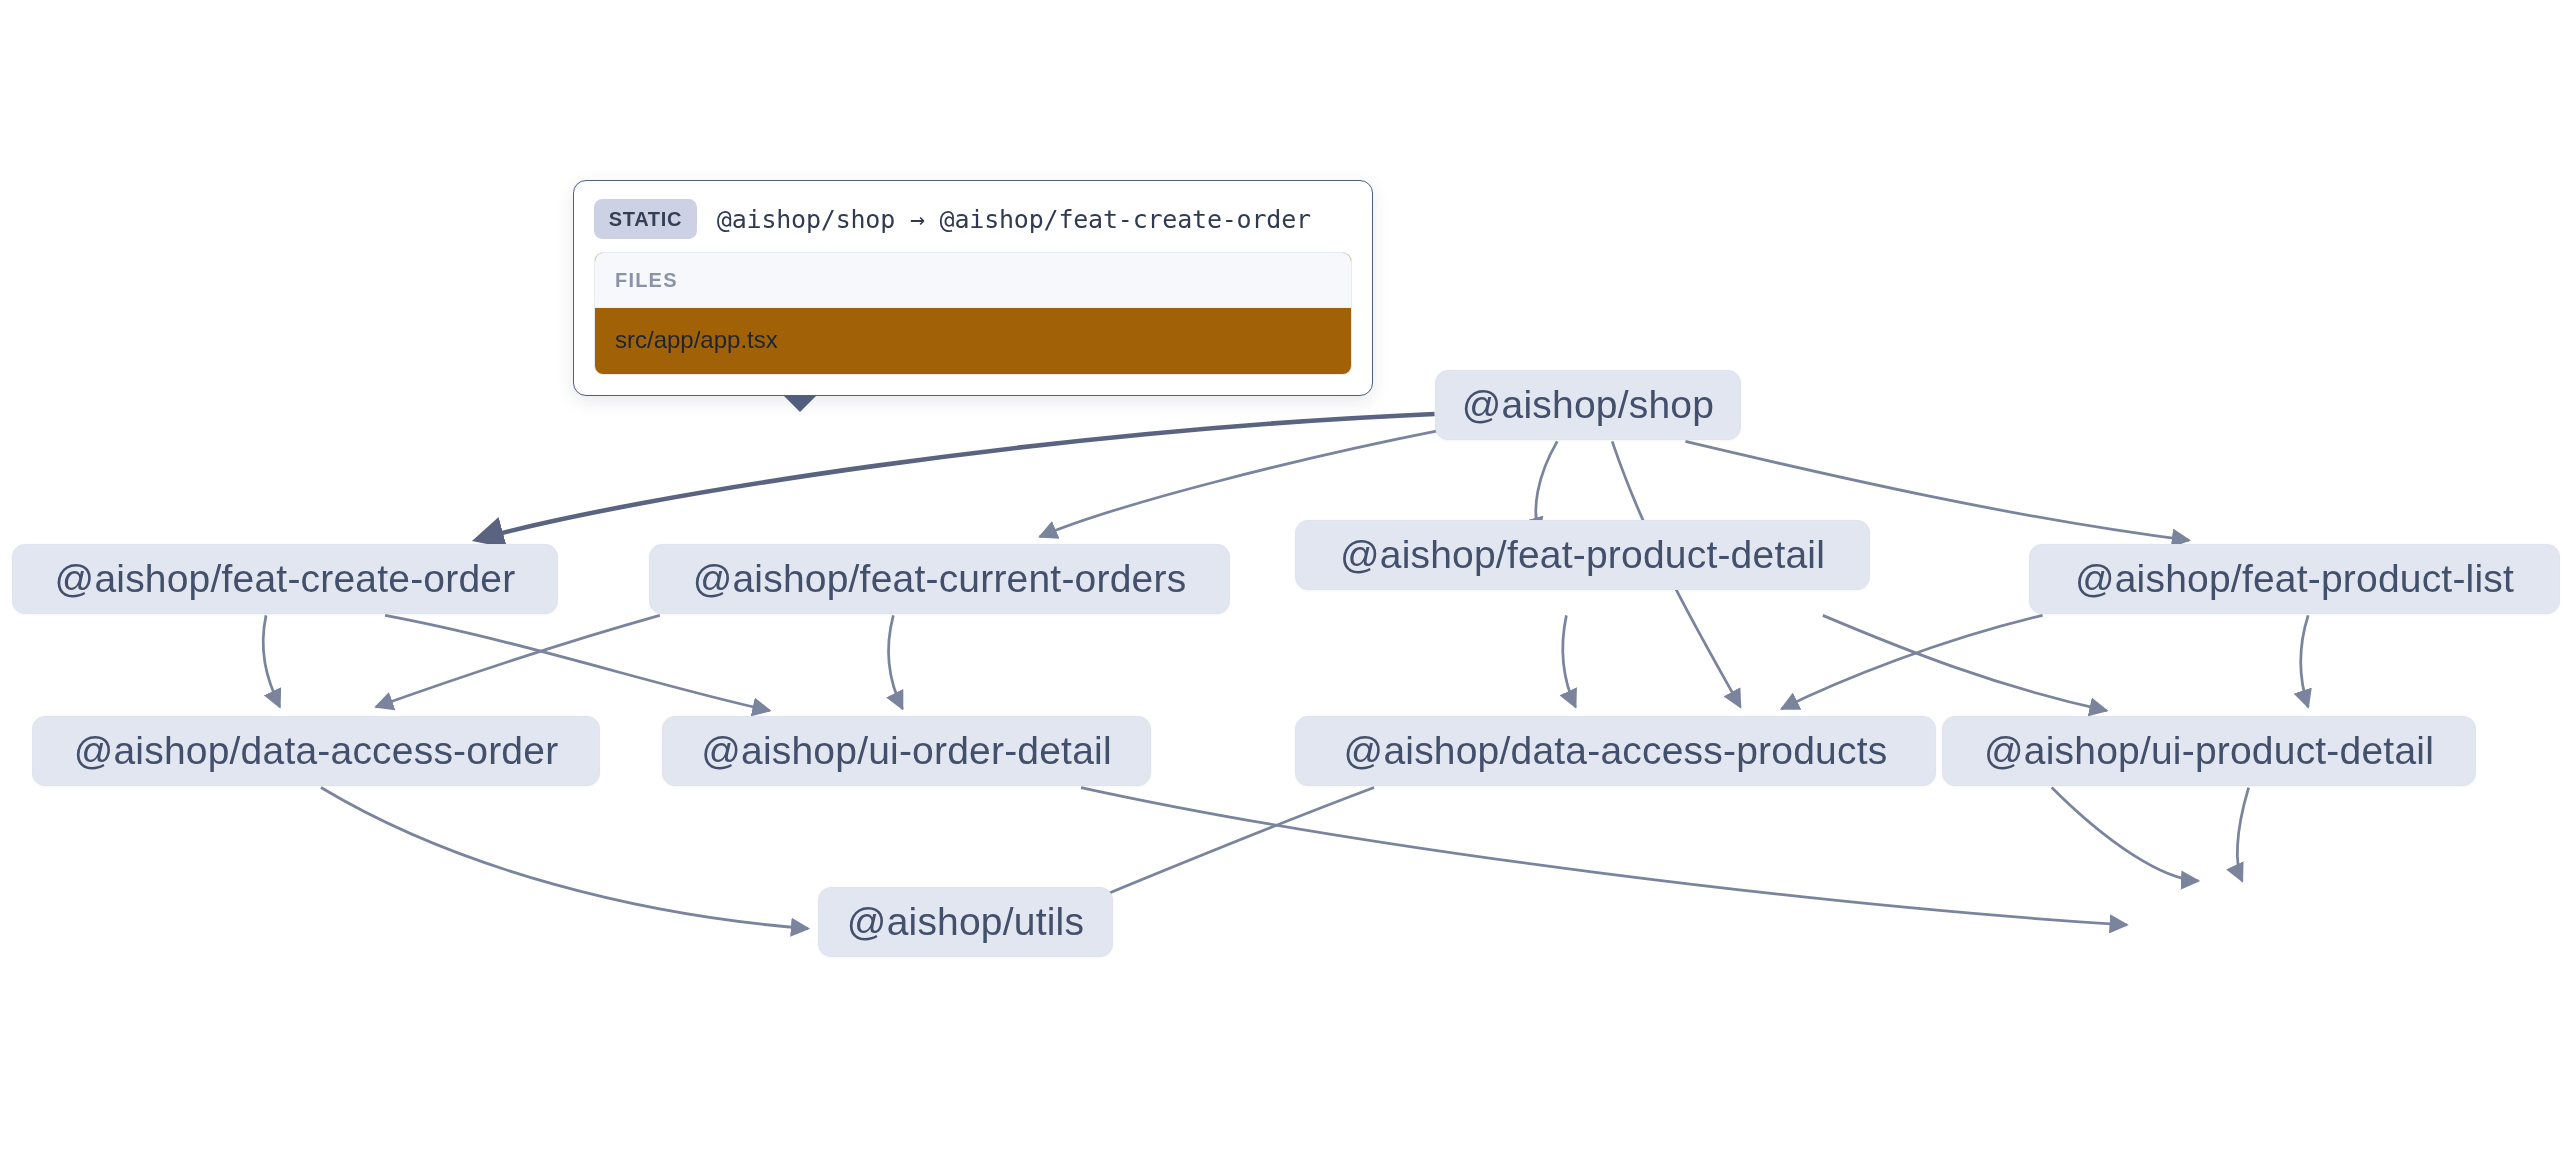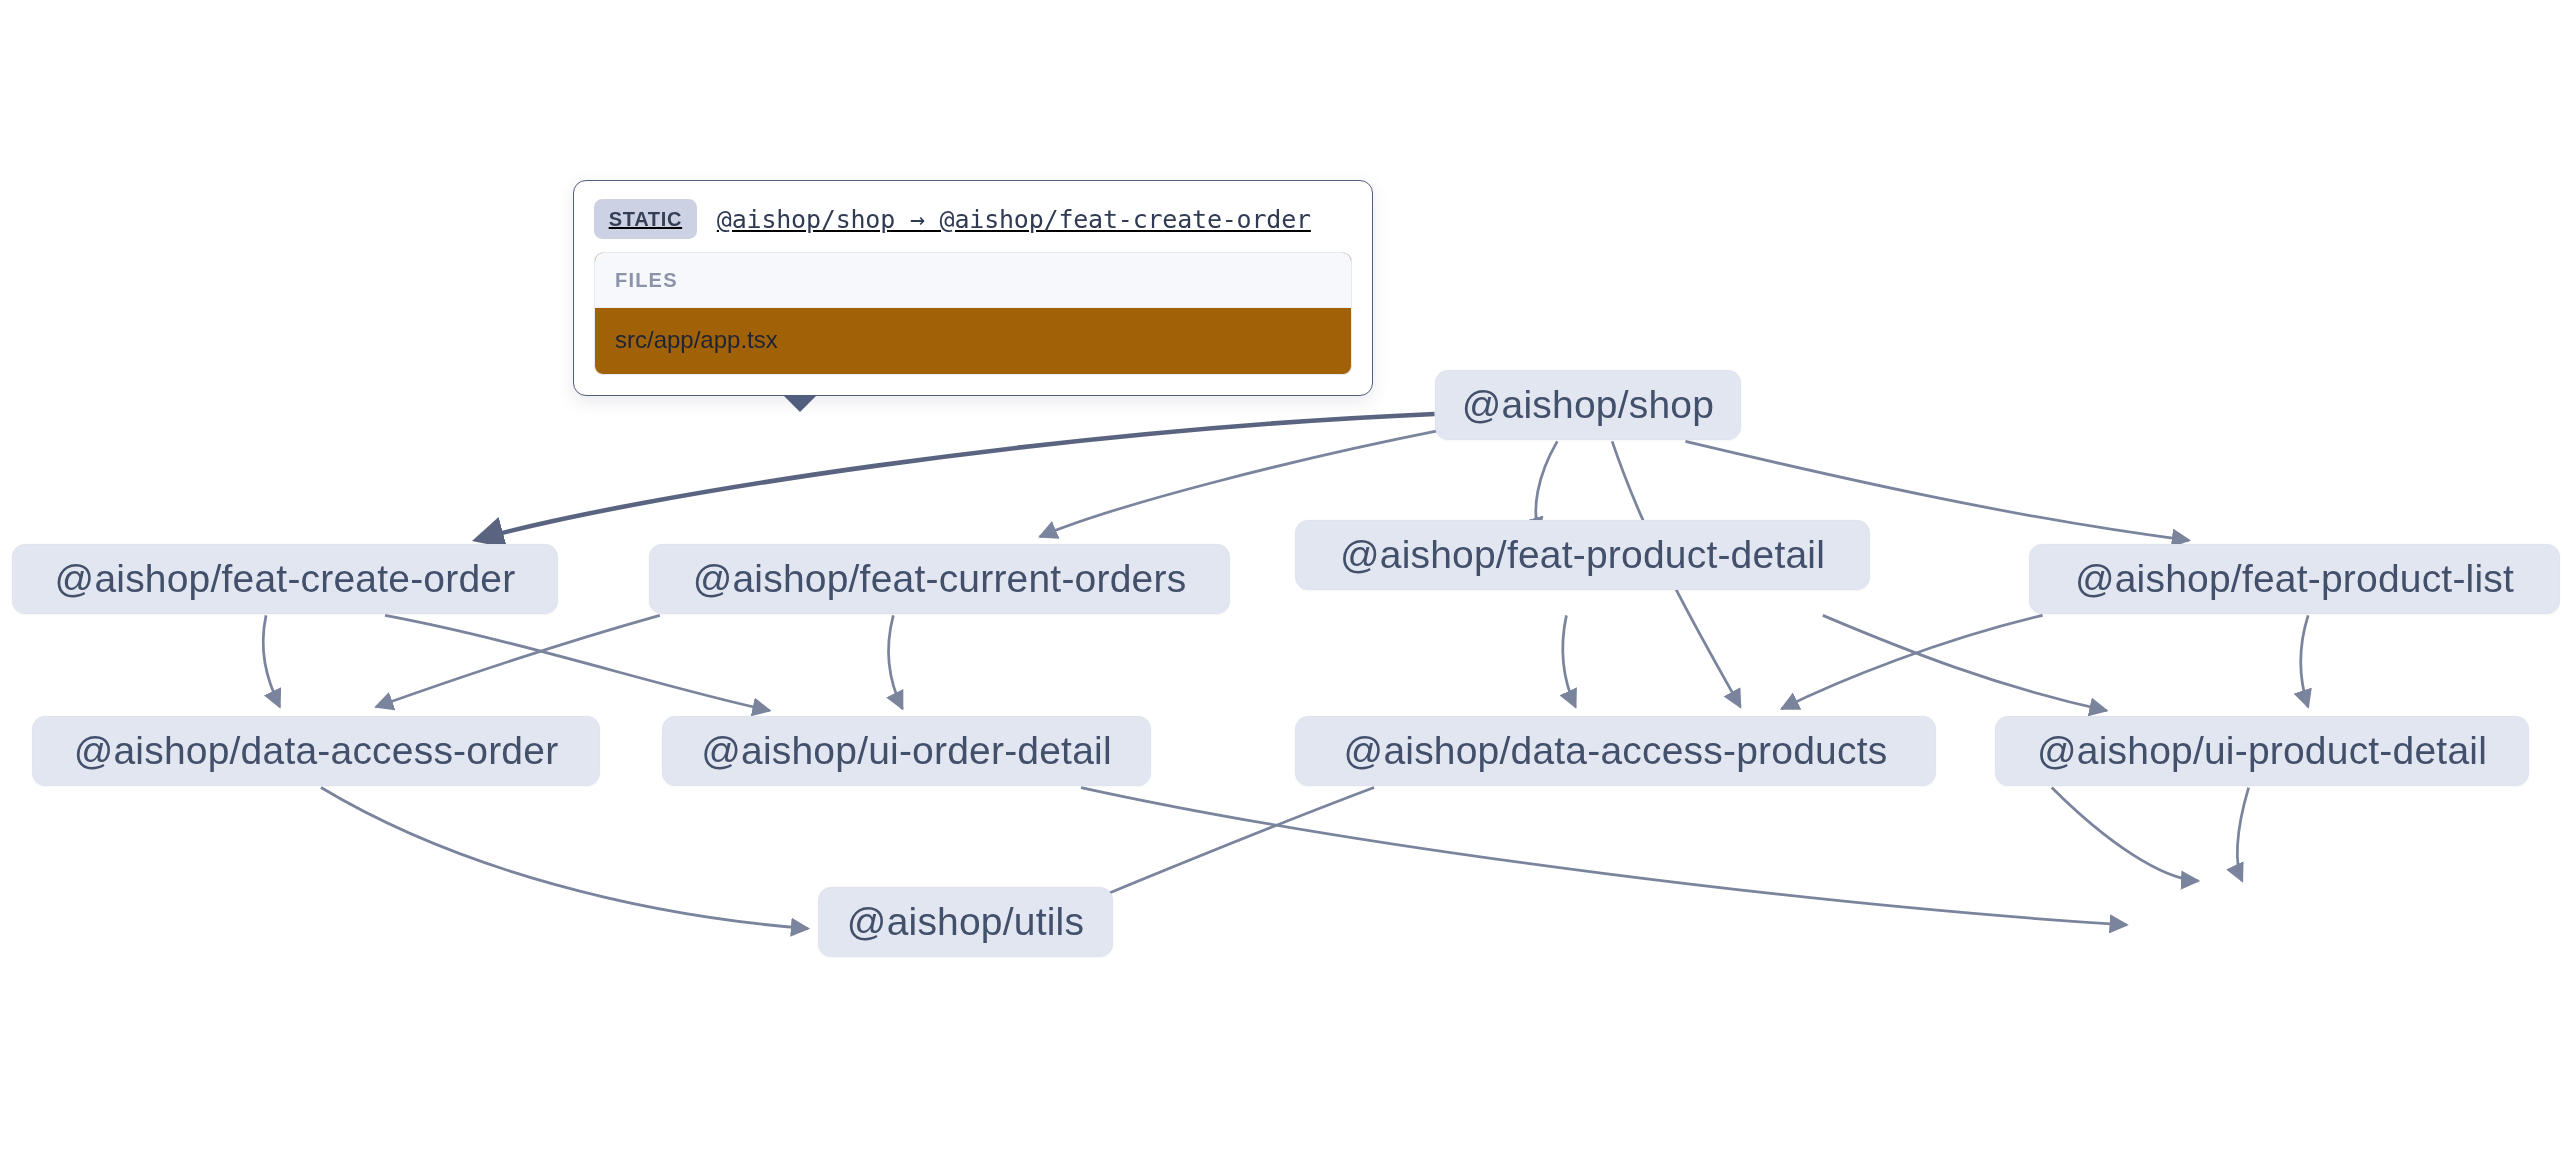--- a/index.html
+++ b/index.html
@@ -56,21 +56,20 @@
     border: 1.8px solid #525e7d;
     border-radius: 13px;
     box-shadow: 0 5.5px 16.5px rgba(40,50,80,0.10);
     z-index: 30;
   }
   #tooltip-header {
     display: flex;
     align-items: center;
     gap: 20px;
     padding: 18.3px 20px 13px 20px;
-    text-decoration: underline;
   }
   #static-badge {
     background: #ccd2e3;
     color: #353f57;
     font-size: 20px;
     font-weight: 700;
     letter-spacing: 0.7px;
     border-radius: 8.2px;
     padding: 10px 14.7px;
     line-height: 1;
@@ -193,21 +192,21 @@
   </div>
 
   <div class="node" style="left:662px; top:716px; width:489px; height:70px;">
     <span class="node-label">@aishop/ui-order-detail</span>
   </div>
 
   <div class="node" style="left:1295px; top:716px; width:641px; height:70px;">
     <span class="node-label">@aishop/data-access-products</span>
   </div>
 
-  <div class="node" style="left:1995px; top:716px; width:534px; height:70px;">
+  <div class="node" style="left:1942px; top:716px; width:534px; height:70px;">
     <span class="node-label">@aishop/ui-product-detail</span>
   </div>
 
   <div class="node" style="left:818px; top:887px; width:295px; height:70px;">
     <span class="node-label">@aishop/utils</span>
   </div>
 
 
   <div id="tooltip-card" style="left:573px; top:180px; width:800px;">
     <div id="tooltip-header">

